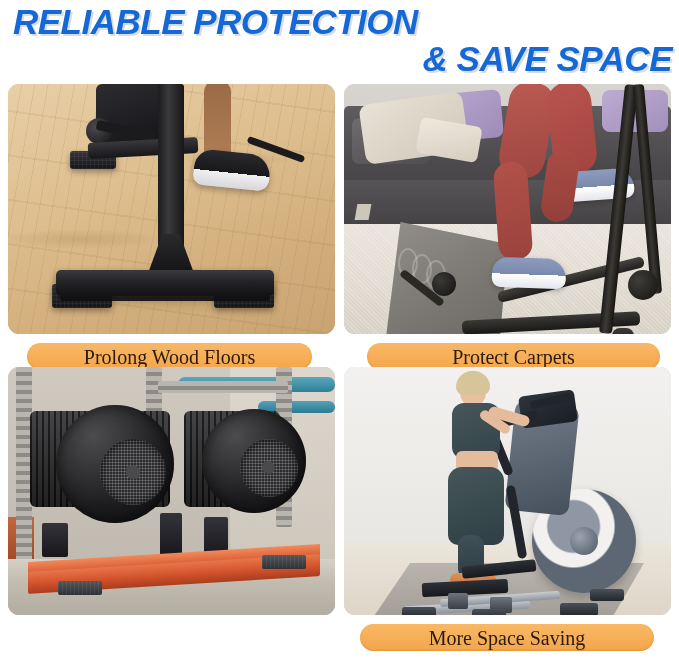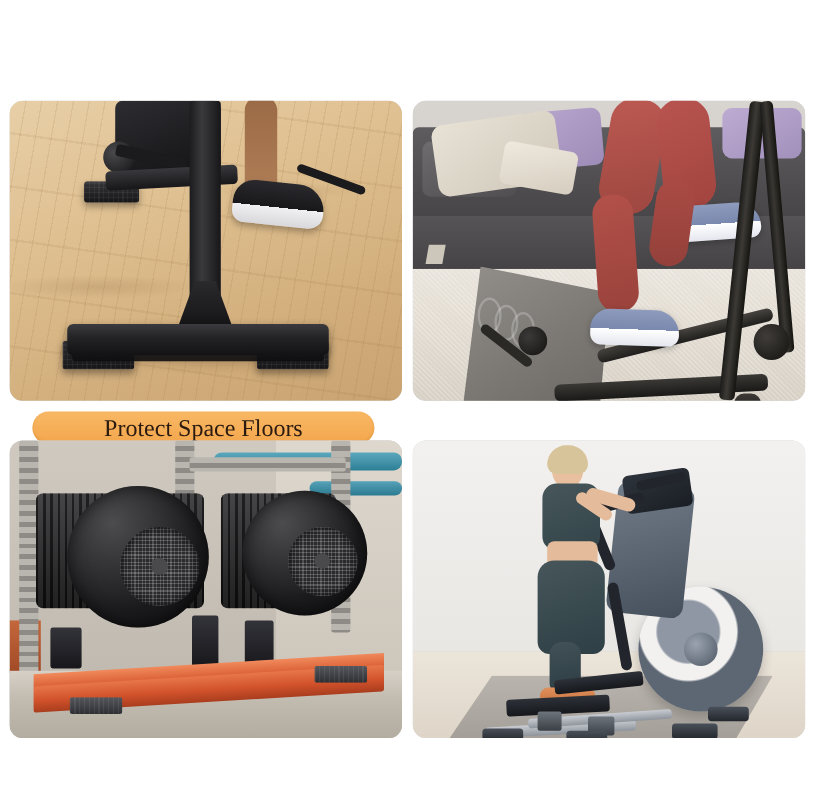--- a/index.html
+++ b/index.html
@@ -252,20 +252,24 @@
   .p4-calf{position:absolute;left:114px;top:168px;width:26px;height:44px;
     border-radius:10px;background:linear-gradient(170deg,#415157,#2b3c42);}
   .p4-arm{position:absolute;background:#e5bc9b;border-radius:7px;}
   .p4-shoe{position:absolute;background:linear-gradient(180deg,#e0915c,#c8703d);border-radius:8px;}
 </style>
 </head>
 <body>
 
 <div class="page">
 
+  <div class="title-block">
+    <div class="title-line l1">RELIABLE PROTECTION</div>
+    <div class="title-line l2">&amp; SAVE SPACE</div>
+  </div>
 
   <div class="grid">
 
     <div class="cell c1">
       <div class="photo">
         <div class="p1-floor"></div>
         <div class="p1-grain"></div>
         <div class="p1-knot" style="left:58px;top:196px;"></div>
         <div class="p1-knot" style="left:242px;top:84px;"></div>
 
@@ -286,21 +290,21 @@
           <div class="p1-chip" style="left:26px;top:5px;"></div>
         </div>
         <div class="p1-pad b">
           <div class="p1-chip" style="left:12px;top:5px;"></div>
           <div class="p1-chip" style="left:30px;top:5px;"></div>
         </div>
         <div class="p1-base"></div>
         <div class="p1-base2"></div>
       </div>
       <div class="pill w1">
-        <span>Protect Space Floors</span>
+        <span>Prolong Wood Floors</span>
       </div>
     </div>
 
     <div class="cell c2">
       <div class="photo">
         <div class="p2-wall"></div>
         <div class="p2-carpet"></div>
 
         <div class="p2-sofa"></div>
         <div class="p2-cush" style="left:8px;top:34px;"></div>
@@ -328,20 +332,23 @@
         <div class="p2-shin"></div>
         <div class="p2-rail"></div>
         <div class="p2-shoe" style="left:148px;top:174px;transform:rotate(2deg);"></div>
 
         <div class="p2-upright"></div>
         <div class="p2-upright2"></div>
         <div class="p2-joint"></div>
 
         <div class="p2-roller" style="left:268px;top:244px;"></div>
 
+      </div>
+      <div class="pill w2">
+        <span>Protect Carpets</span>
       </div>
     </div>
 
     <div class="cell c3">
       <div class="photo">
         <div class="p3-bg"></div>
         <div class="p3-wall"></div>
         <div class="p3-pipe"></div>
         <div class="p3-pipe2"></div>
         <div class="p3-red"></div>
@@ -408,16 +415,19 @@
         <div class="p4-pedal" style="left:118px;top:196px;width:74px;height:12px;transform:rotate(-6deg);"></div>
         <div class="p4-rail" style="left:60px;top:236px;width:126px;height:9px;transform:rotate(-3deg);"></div>
         <div class="p4-rail" style="left:96px;top:228px;width:120px;height:8px;transform:rotate(-4deg);"></div>
         <div class="p4-mount" style="left:104px;top:226px;width:20px;height:16px;"></div>
         <div class="p4-mount" style="left:146px;top:230px;width:22px;height:16px;"></div>
         <div class="p4-basefoot" style="left:58px;top:240px;width:34px;height:11px;"></div>
         <div class="p4-basefoot" style="left:128px;top:242px;width:34px;height:12px;"></div>
         <div class="p4-basefoot" style="left:216px;top:236px;width:38px;height:13px;"></div>
         <div class="p4-basefoot" style="left:246px;top:222px;width:34px;height:12px;"></div>
       </div>
+      <div class="pill w4">
+        <span>More Space Saving</span>
+      </div>
     </div>
 
   </div>
 </div>
 
 </body></html>

